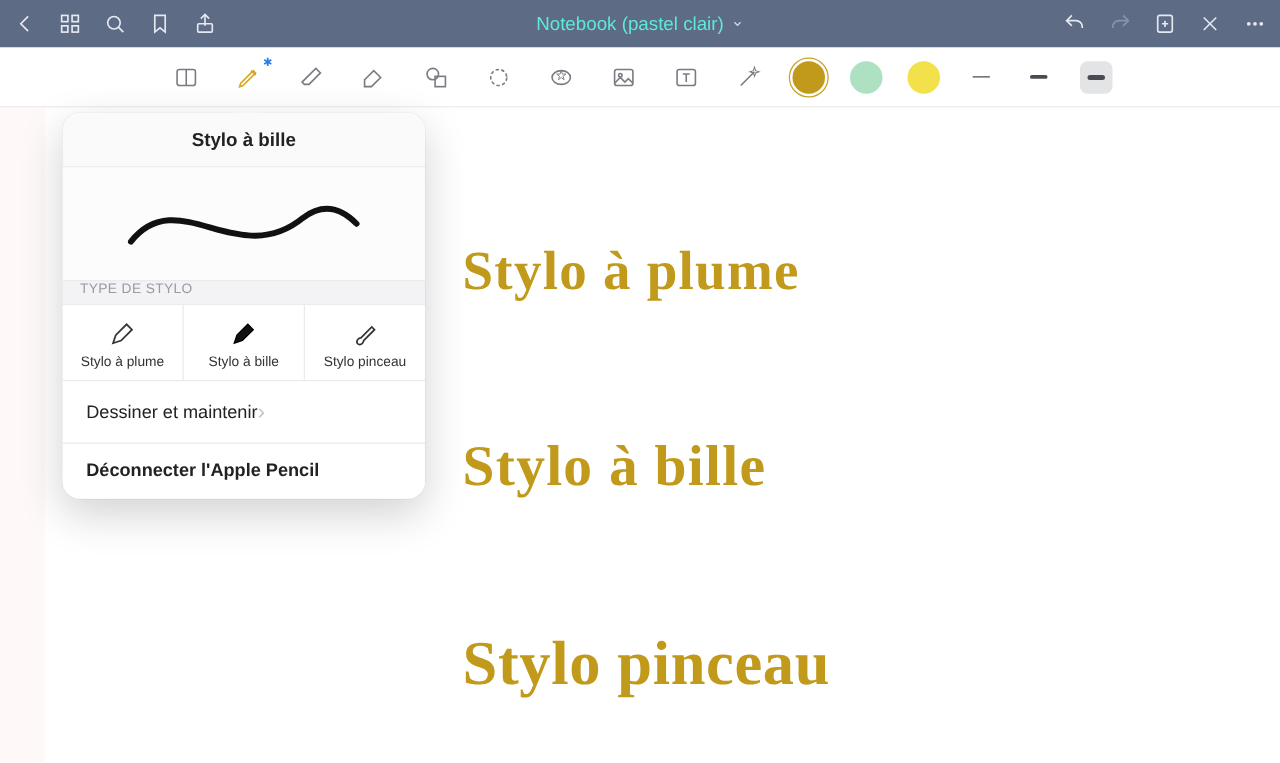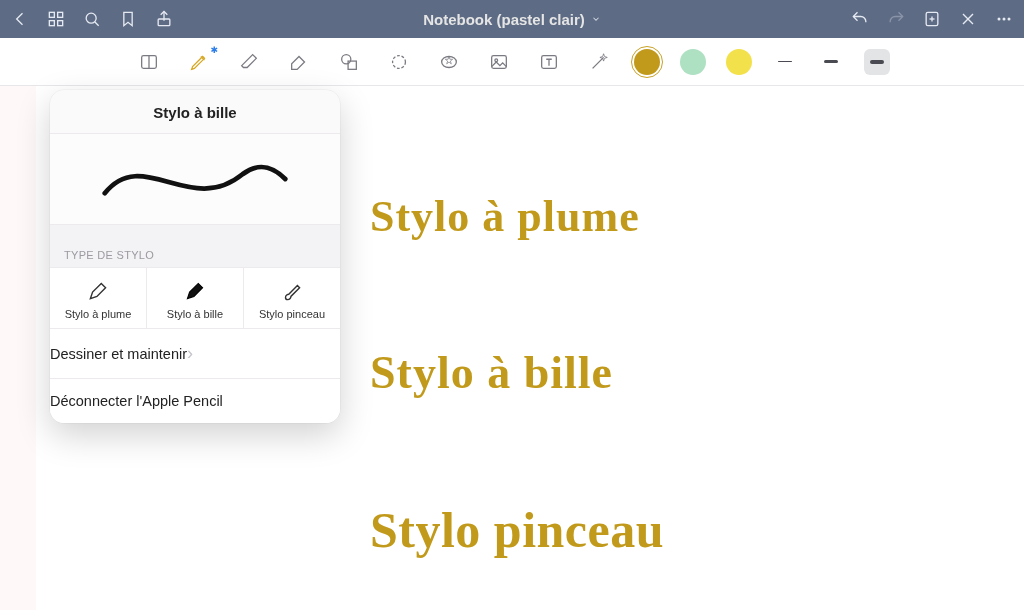--- a/index.html
+++ b/index.html
@@ -9,21 +9,21 @@
   
   .header {
     height: 38px;
     background: #5d6b84;
     display: flex;
     align-items: center;
     padding: 0 10px;
     color: #e7eaf0;
   }
   .header .left, .header .right { display: flex; gap: 16px; align-items: center; }
-  .header .center { flex: 1; text-align: left; font-size: 15px; font-weight: 700; color: #e5e5e5; display:flex; justify-content:center; align-items:center; gap:6px;}
+  .header .center { flex: 1; text-align: left; font-size: 15px; font-weight: 400; color: #5eead4; display:flex; justify-content:center; align-items:center; gap:6px;}
   .hicon { width: 20px; height: 20px; display:inline-flex; align-items:center; justify-content:center; }
   .hicon svg { width: 20px; height: 20px; stroke: #e5e9f2; fill: none; stroke-width: 1.6; }
   .header .disabled svg { stroke: #8a93a8; }
 
   
   .toolbar {
     height: 48px;
     background: #fff;
     border-bottom: 1px solid #e7e7e9;
     display: flex;
@@ -66,29 +66,29 @@
     overflow:hidden;
   }
   .popover .arrow {
     position:absolute; top:-8px; left:140px; width:16px; height:16px; background:#fafafb; transform:rotate(45deg);
     border-top-left-radius:3px;
     box-shadow:-1px -1px 1px rgba(0,0,0,0.04);
   }
   .pop-title { text-align:center; font-size:15px; font-weight:600; padding:14px 0 12px; border-bottom:1px solid #eceaec; color:#222;}
   .preview { height:90px; display:flex; align-items:center; justify-content:center; background:#fcfcfd;}
   .preview svg { width: 190px; height: 60px; }
-  .section-label { font-size:11px; color:#9c9aa0; letter-spacing:0.3px; padding: 24px 14px 6px; background:#f3f2f5; border-top:1px solid #eceaec; border-bottom:1px solid #eceaec;}
+  .section-label { font-size:11px; color:#9c9aa0; letter-spacing:0.3px; padding: 0 14px 6px; background:#f3f2f5; border-top:1px solid #eceaec; border-bottom:1px solid #eceaec;}
   .pentypes { display:flex; background:#fff; }
   .pentype { flex:1; text-align:center; padding:10px 0 8px; border-right:1px solid #eceaec; }
   .pentype:last-child { border-right:none; }
   .pentype svg { width:26px; height:26px; stroke:#333; fill:none; stroke-width:1.3; display:block; margin:0 auto 4px;}
   .pentype.selected svg { stroke:#000; fill:#000; stroke-width:1;}
   .pentype .lbl { font-size:11px; color:#333; }
-  .setting-row { padding:14px 0; font-size:14.5px; color:#222; background:#fff; border-top:1px solid #eceaec; display:flex; justify-content:flex-start; align-items:center;}
-  .setting-row:last-child { border-bottom: none; }
+  .setting-row { padding:14px 19px; font-size:14.5px; color:#222; background:#fff; border-top:1px solid #eceaec; display:flex; justify-content:flex-start; align-items:center;}
+  .setting-row:last-child { border-bottom: none; font-weight: bold; }
   .chev { color:#c5c4c9; font-size:18px;}
 </style>
 </head>
 <body>
 
 <div class="header">
   <div class="left">
     <span class="hicon">
         <svg viewBox="0 0 24 24">
           <polyline points="15 5 8 12 15 19"></polyline>

